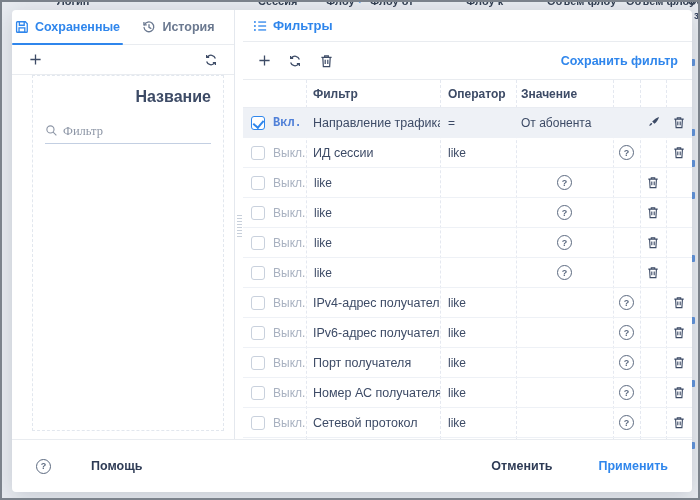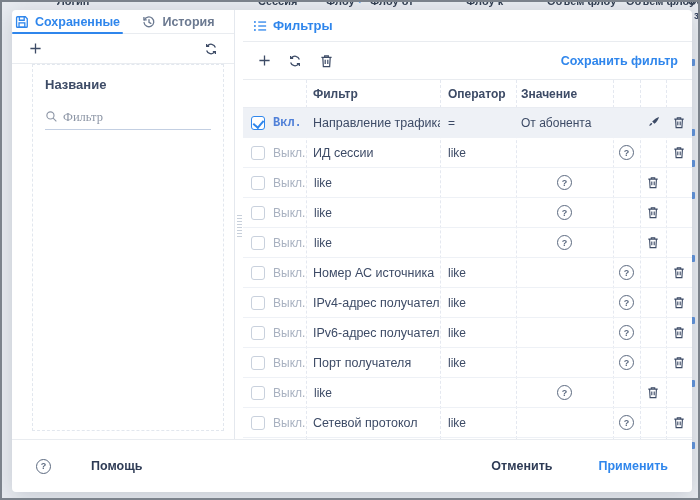--- a/index.html
+++ b/index.html
@@ -25,35 +25,35 @@
   
   .modal {
     position:absolute; left:10px; top:8px; width:680px; height:482px;
     background:#fff; border-radius:4px; box-shadow:0 4px 22px rgba(30,40,60,.18);
     display:flex; flex-direction:column;
   }
   .modal-body { display:flex; height:429px; }
 
   
   .left-panel { width:222px; display:flex; flex-direction:column; }
-  .tabs { height:24px; display:flex; border-bottom:1px solid #e9ecf0; }
+  .tabs { height:35px; display:flex; border-bottom:1px solid #e9ecf0; }
   .tab { flex:1; display:flex; align-items:center; justify-content:center; gap:6px;
          font-size:12.5px; font-weight:600; color:#6b7990; cursor:pointer; position:relative; }
   .tab.active { color:#2f86ec; }
   .tab.active::after { content:""; position:absolute; left:0; right:0; bottom:-1px; height:2px; background:#2f86ec; border-radius:2px; }
   .tab svg { flex:0 0 auto; }
 
   .left-toolbar { height:30px; display:flex; align-items:center; justify-content:space-between;
                   padding:0 14px; border-bottom:1px solid #e9ecf0; }
   .icon-btn { display:inline-flex; align-items:center; justify-content:center; width:18px; height:18px;
               color:#3d4b66; cursor:pointer; background:none; border:none; }
 
   .saved-table { margin:0 10px 8px 20px; flex:1; border:1px dashed #e2e7ee; background:#fff;
                  display:flex; flex-direction:column; }
-  .saved-header { padding:12px 12px 0; font-size:13px; font-weight:700; color:#3d4b66; }
+  .saved-header { padding:12px 12px 0; font-size:16px; font-weight:700; color:#3d4b66;text-align:right; }
   .saved-search { margin:12px 12px 0; height:26px; display:flex; align-items:center; gap:5px;
                   border-bottom:1px solid #c3cfe2; }
   .saved-search svg { color:#8d96a6; flex:0 0 auto; }
   .saved-search input { border:none; outline:none; width:100%; font-size:12.5px; color:#3d4b66;
                         font-family:"Liberation Sans","DejaVu Sans",sans-serif; background:transparent; }
   .saved-search input::placeholder { font-family:"Liberation Serif","DejaVu Serif",serif; color:#8d96a6; font-size:12.5px; }
 
   
   .panel-divider { width:9px; border-left:1px solid #e4e8ee; position:relative; cursor:col-resize; }
   .grip { position:absolute; left:2px; top:205px; width:5px; height:24px;
@@ -387,21 +387,20 @@
           <path d="M5.6 6.2v4.6M8.4 6.2v4.6"></path>
         </svg>
       </span>
     </div>
   </div>
               <div class="ft-row">
     <div class="cell c-icon" style="justify-content:flex-start">
       <span class="cb"></span>
     </div>
     <div class="cell c-state state-off">Выкл.</div>
-    <div class="cell c-filter">Номер АС источника</div>
     <div class="cell c-op">like</div>
     <div class="cell c-val"></div>
     <div class="cell c-icon">
       <span class="qmark js-help">?</span>
     </div>
     <div class="cell c-icon">
       <span class="row-icon js-edit hidden">
         <svg width="13" height="13" viewBox="0 0 14 14" fill="currentColor">
           <path d="M13 1c-2.6.7-5.6 2.8-7.4 5l2.4 2.4C10.2 6.6 12.3 3.6 13 1z"></path>
           <path d="M5 7.6c-1.3.2-2.3 1.4-2.5 3.1 1.7-.2 2.9-1.2 3.1-2.5z"></path>
@@ -499,20 +498,21 @@
           <path d="M5.6 6.2v4.6M8.4 6.2v4.6"></path>
         </svg>
       </span>
     </div>
   </div>
               <div class="ft-row">
     <div class="cell c-icon" style="justify-content:flex-start">
       <span class="cb"></span>
     </div>
     <div class="cell c-state state-off">Выкл.</div>
+    <div class="cell c-filter">Номер АС получателя</div>
     <div class="cell c-op">like</div>
     <div class="cell c-val"></div>
     <div class="cell c-icon">
       <span class="qmark js-help">?</span>
     </div>
     <div class="cell c-icon">
       <span class="row-icon js-edit hidden">
         <svg width="13" height="13" viewBox="0 0 14 14" fill="currentColor">
           <path d="M13 1c-2.6.7-5.6 2.8-7.4 5l2.4 2.4C10.2 6.6 12.3 3.6 13 1z"></path>
           <path d="M5 7.6c-1.3.2-2.3 1.4-2.5 3.1 1.7-.2 2.9-1.2 3.1-2.5z"></path>

